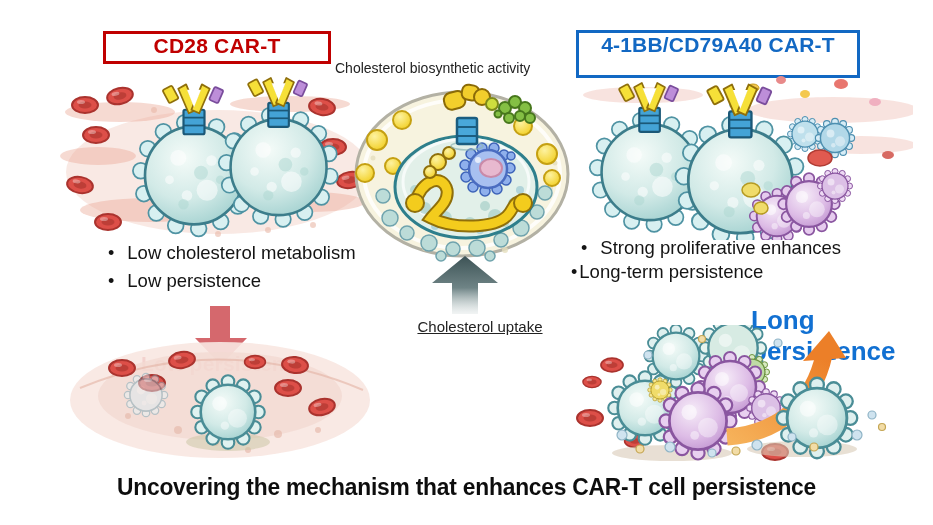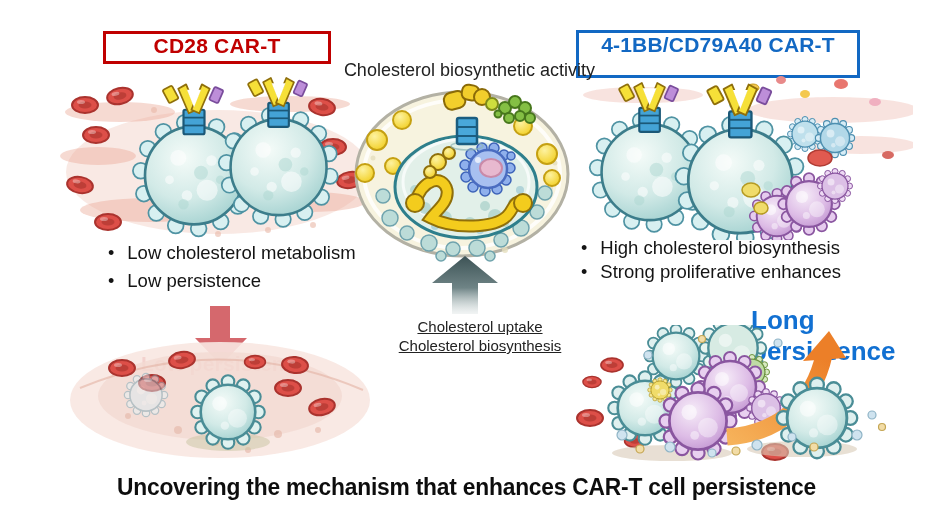--- a/index.html
+++ b/index.html
@@ -8,22 +8,22 @@
     font-family:"Liberation Sans", sans-serif;color:#1a1a1a;
   }
   
   .label-box{
     position:absolute;box-sizing:border-box;display:flex;align-items:flex-start;justify-content:center;
     font-weight:bold;font-size:21px;background:#fff;letter-spacing:0.2px;
   }
   #cd28-box{left:103px;top:31px;width:228px;height:33px;border:3px solid var(--cd28-red,#c00000);color:var(--cd28-red,#c00000);}
   #bb-box{left:576px;top:30px;width:284px;height:48px;border:3px solid var(--bb-blue,#1268c3);color:var(--bb-blue,#1268c3);}
   #center-top-label{
-    position:absolute;left:335px;top:60px;width:260px;text-align:right;
-    font-size:18px;color:#222;
+    position:absolute;left:335px;top:60px;width:260px;text-align:left;
+    font-size:14px;color:#222;
   }
   
   .bullets{position:absolute;list-style:none;margin:0;padding:0;font-size:18.5px;color:#141414;}
   .bullets li{display:flex;align-items:baseline;line-height:25px;}
   .bullets li .dot{margin-right:13px;padding-left:10px;font-size:18px;}
   .bullets li .dot::before{content:"\2022";}
   .bullets li.tight .dot{padding-left:0;margin-right:2px;}
   #left-bullets{left:98px;top:239px;width:300px;}
   #left-bullets li{line-height:27px;}
   #right-bullets{left:571px;top:236px;width:345px;}
@@ -337,37 +337,36 @@
         <span>Low cholesterol metabolism</span>
       </li>
     <li>
         <span class="dot"></span>
         <span>Low persistence</span>
       </li>
   </ul>
   <ul class="bullets" id="right-bullets">
     <li>
         <span class="dot"></span>
-        <span>High cholesterol biosynthesis</span>
-      </li>
-    <li>
-        <span class="dot"></span>
         <span>Strong proliferative enhances</span>
       </li>
+    <li class="tight">
+        <span class="dot"></span>
+        <span>Long-term persistence</span>
+      </li>
   </ul>
 
   <svg style="left:195px;top:306px;" width="52" height="60" viewBox="0 0 52 60">
     <polygon class="fill-downarrow" points="15,0 35,0 35,32 52,32 26,59 0,32 15,32"></polygon>
   </svg>
   <div id="low-persistence-label">Low persistence</div>
   <div id="long-persistence-label">Long persistence</div>
 
   <div id="uptake-label">
     <div>Cholesterol uptake</div>
-    <div>Cholesterol biosynthesis</div>
   </div>
 
   <svg style="left:68px;top:338px;" width="315" height="140" viewBox="0 0 315 140">
     <ellipse cx="152" cy="62" rx="150" ry="58" fill="#f8e7e1" opacity="0.9"></ellipse>
     <ellipse cx="152" cy="58" rx="122" ry="44" fill="#f3d9d2" opacity="0.8"></ellipse>
     <path d="M 12 50 Q 152 -8 295 52" fill="none" stroke="#e2b2a4" stroke-width="2" opacity="0.6"></path>
     <g>
       <use href="#rbc" transform="translate(54,30)"></use>
         <use href="#rbc" transform="translate(114,22) rotate(-8)"></use>
       <use href="#rbc" transform="translate(84,45)"></use>

